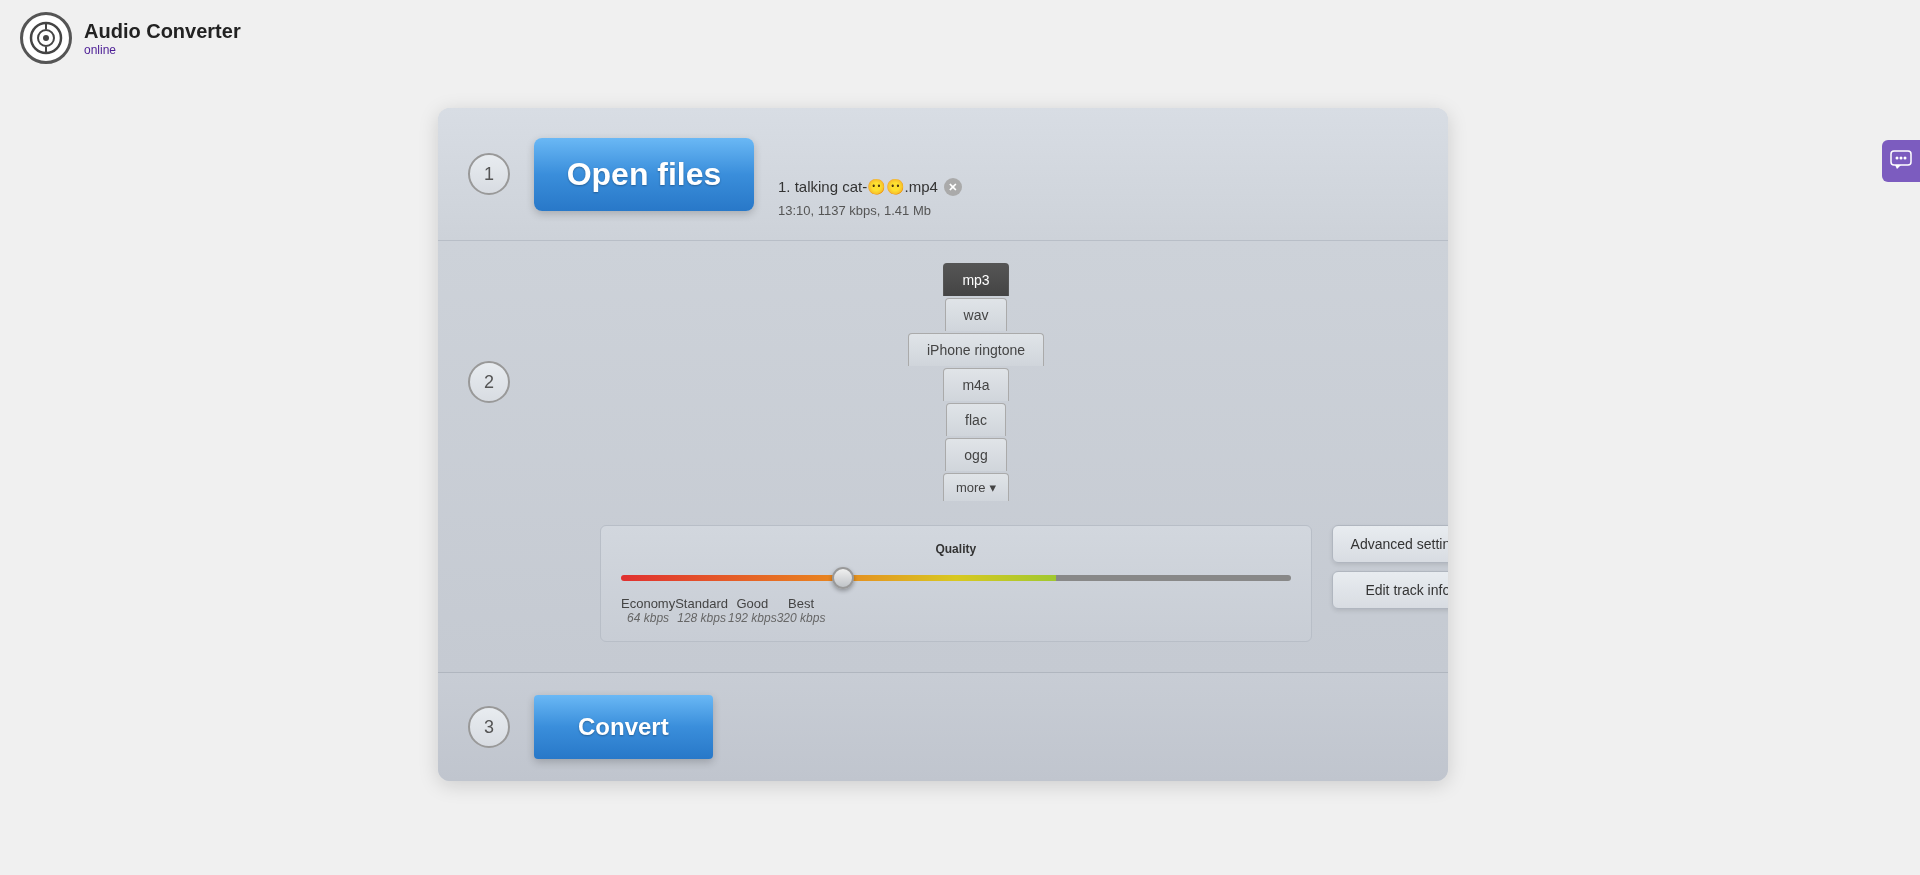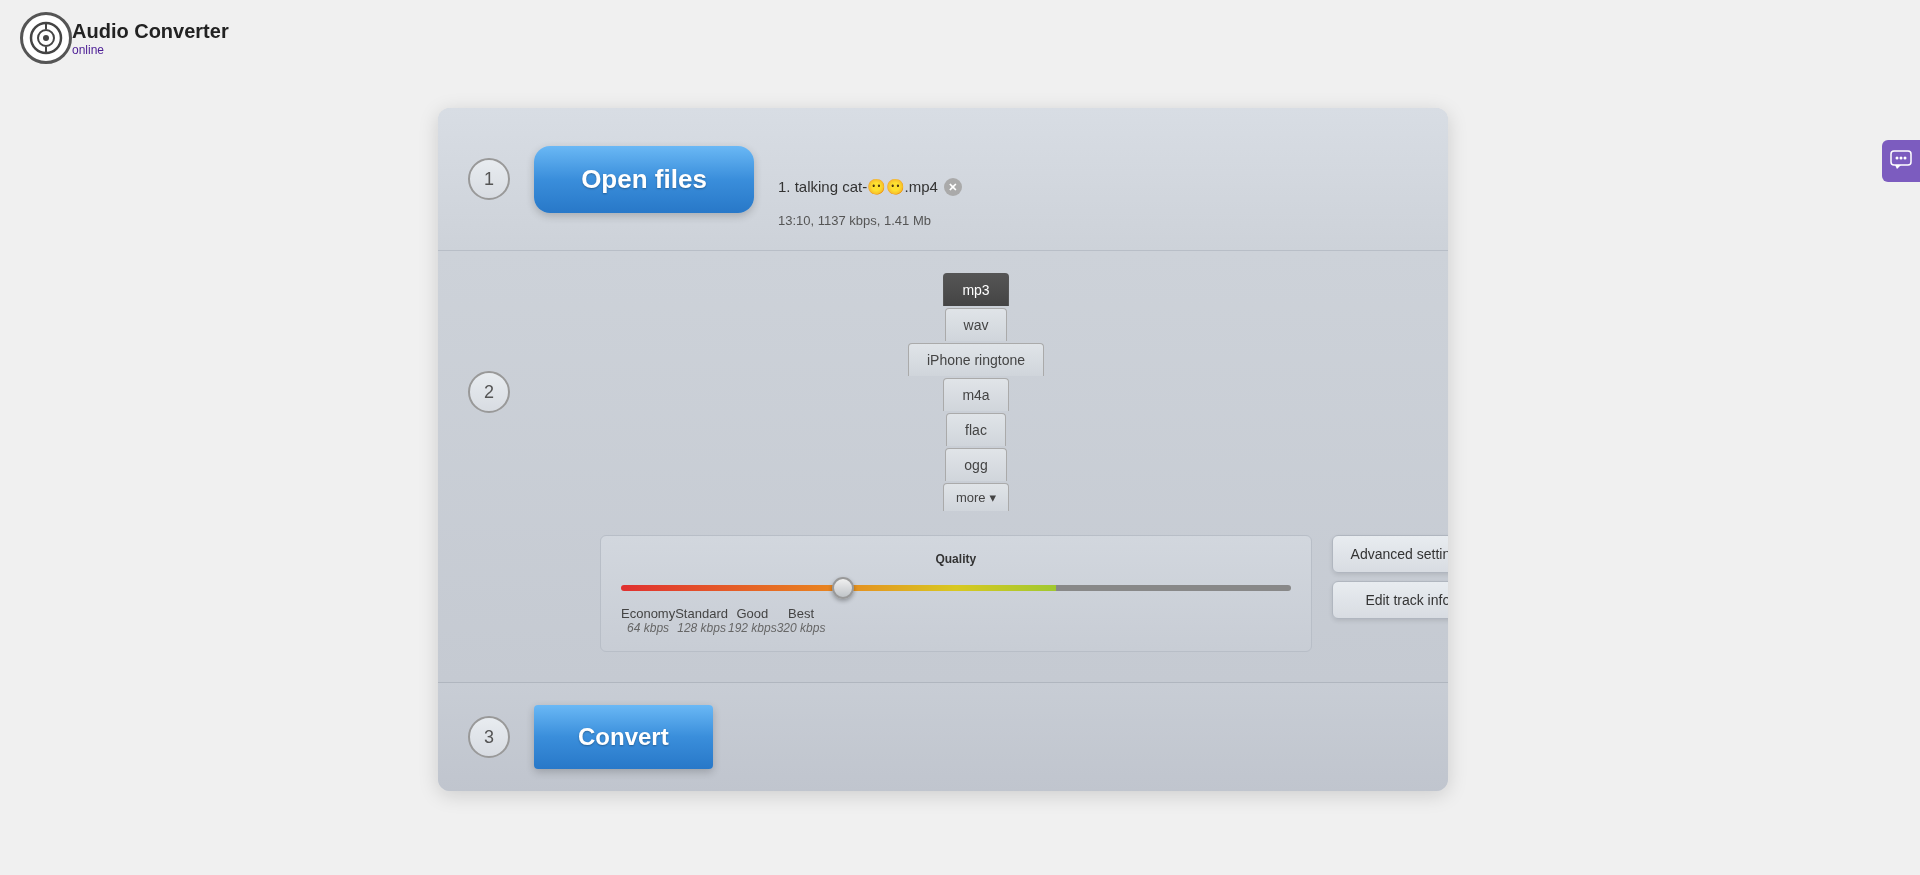--- a/index.html
+++ b/index.html
@@ -12,20 +12,21 @@
       position: relative;
     }
 
     
     .header {
       position: absolute;
       top: 0; left: 0;
       padding: 12px 20px;
       display: flex;
       align-items: center;
+      gap: 12px;
     }
     .logo-circle {
       width: 52px; height: 52px;
       border-radius: 50%;
       border: 3px solid #555;
       display: flex; align-items: center; justify-content: center;
       background: #fff;
       flex-shrink: 0;
     }
     .logo-circle svg { width: 34px; height: 34px; }
@@ -98,34 +99,34 @@
       font-size: 18px; color: #555;
       font-weight: 500;
       flex-shrink: 0;
     }
 
     
     .open-files-btn {
       background: linear-gradient(180deg, #6ab8f5 0%, #3a8edb 50%, #2878c8 100%);
       color: #fff;
       border: none;
-      border-radius: 16px;
+      border-radius: 8px;
       padding: 18px 32px;
-      font-size: 26px;
+      font-size: 32px;
       font-weight: bold;
       cursor: pointer;
       min-width: 220px;
       box-shadow: 0 3px 8px rgba(0,0,0,0.2);
       text-shadow: 0 1px 2px rgba(0,0,0,0.3);
     }
 
     
     .file-info {
       display: flex; flex-direction: column;
-      gap: 17px;
+      gap: 7px;
       margin-top: 48px;
     }
     .file-name-row {
       display: flex; align-items: center; gap: 6px;
       font-size: 15px; color: #333;
     }
     .file-close {
       width: 18px; height: 18px;
       border-radius: 50%;
       background: #aaa;

